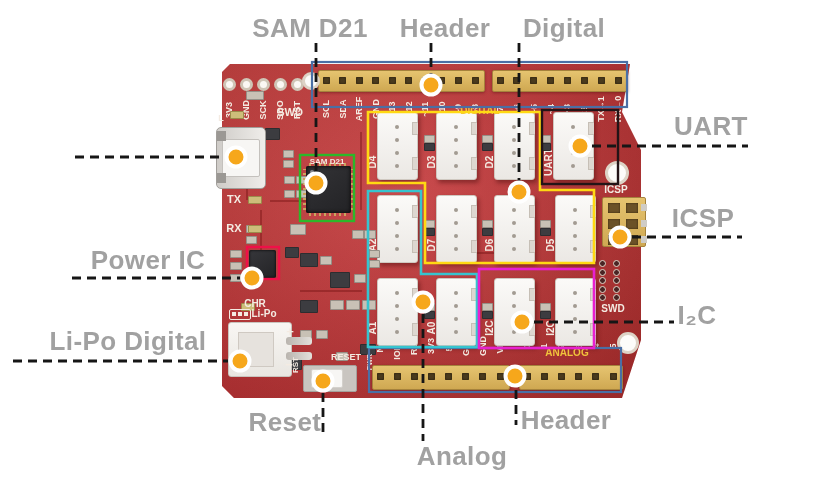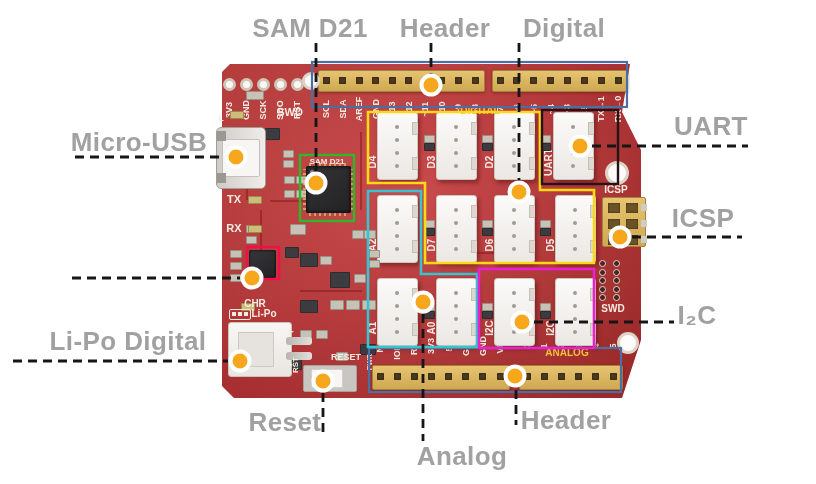--- a/index.html
+++ b/index.html
@@ -381,22 +381,22 @@
       <circle cx="522" cy="322" r="9.5" fill="#f6a71b" stroke="#ffffff" stroke-width="4"></circle>
       <circle cx="240" cy="361" r="9.5" fill="#f6a71b" stroke="#ffffff" stroke-width="4"></circle>
       <circle cx="323" cy="381" r="9.5" fill="#f6a71b" stroke="#ffffff" stroke-width="4"></circle>
       <circle cx="423" cy="302" r="9.5" fill="#f6a71b" stroke="#ffffff" stroke-width="4"></circle>
       <circle cx="515" cy="376" r="9.5" fill="#f6a71b" stroke="#ffffff" stroke-width="4"></circle>
     </svg>
   <div id="labels">
       <div class="a ann" style="left: 310px; top: 15px;">SAM D21</div>
       <div class="a ann" style="left: 445px; top: 15px;">Header</div>
       <div class="a ann" style="left: 564px; top: 15px;">Digital</div>
-      <div class="a ann" style="left: 139px; top: 129px;">Micro-USB</div>
       <div class="a ann" style="left: 711px; top: 113px;">UART</div>
       <div class="a ann" style="left: 703px; top: 205px;">ICSP</div>
+      <div class="a ann" style="left: 148px; top: 247px;">Power IC</div>
       <div class="a ann" style="left: 697px; top: 302px;">I₂C</div>
       <div class="a ann" style="left: 128px; top: 328px;">Li-Po Digital</div>
       <div class="a ann" style="left: 285px; top: 409px;">Reset</div>
       <div class="a ann" style="left: 462px; top: 443px;">Analog</div>
       <div class="a ann" style="left: 566px; top: 407px;">Header</div>
     </div>
 </div>
 
 </body></html>

